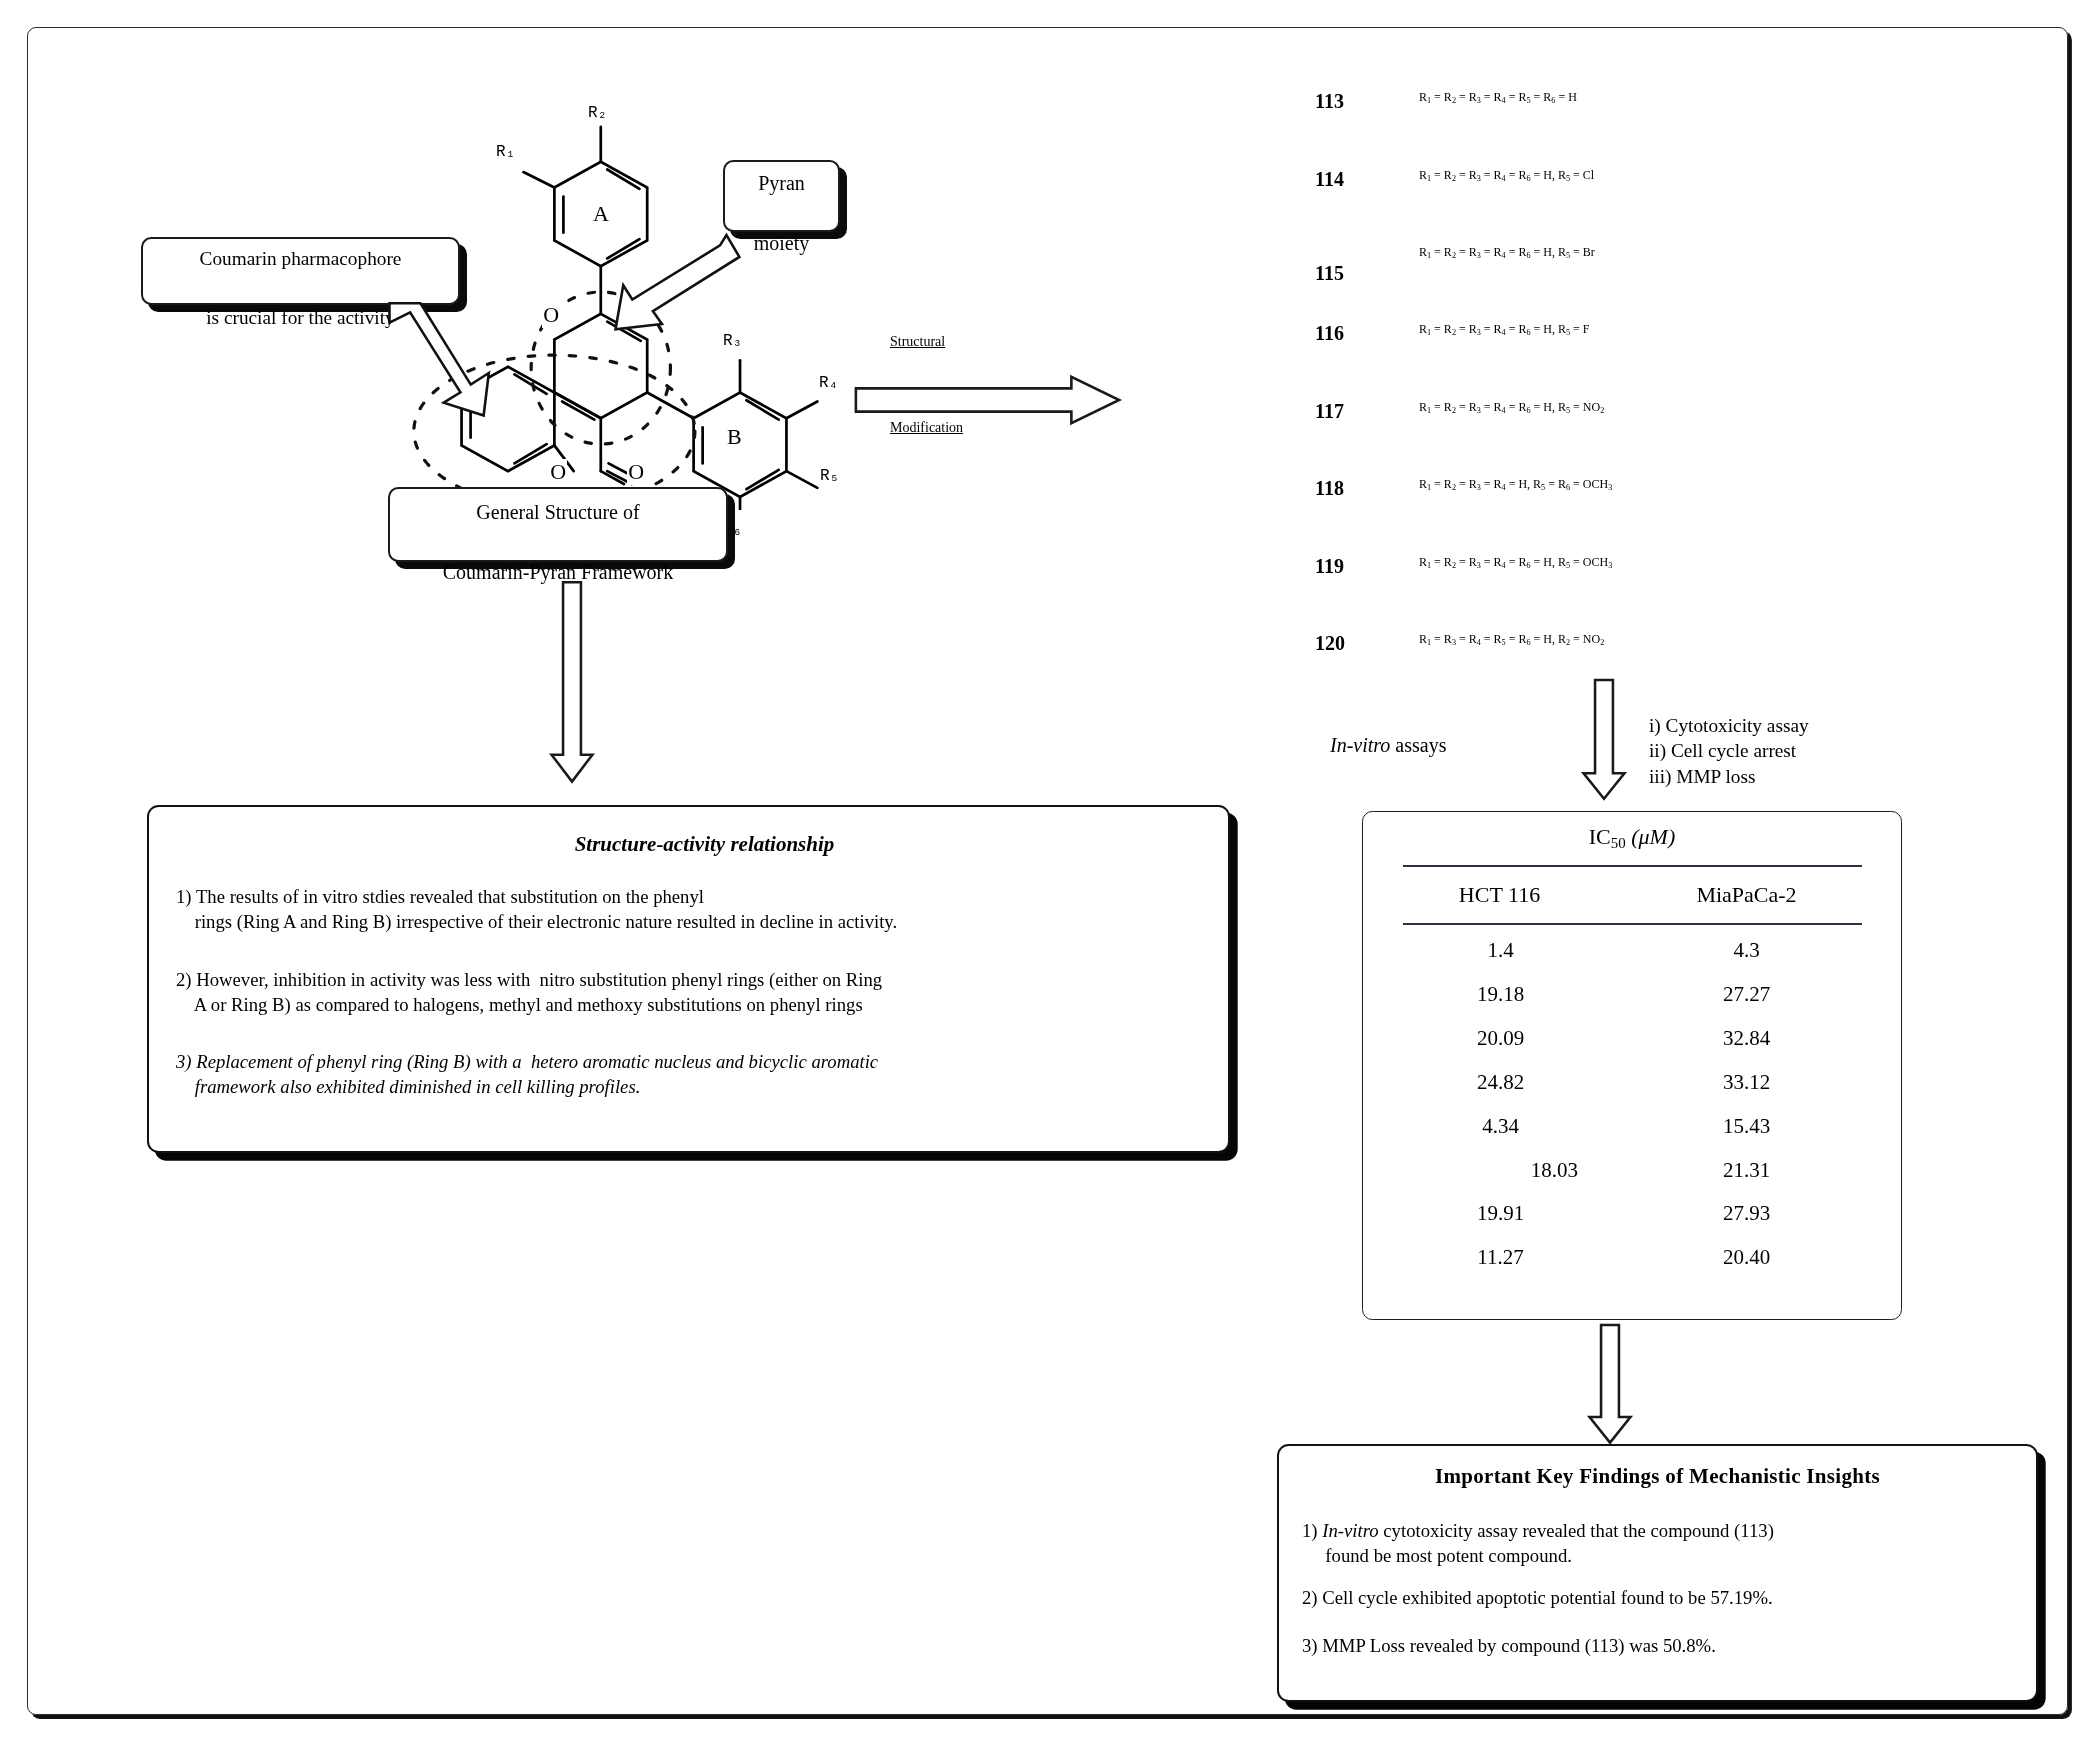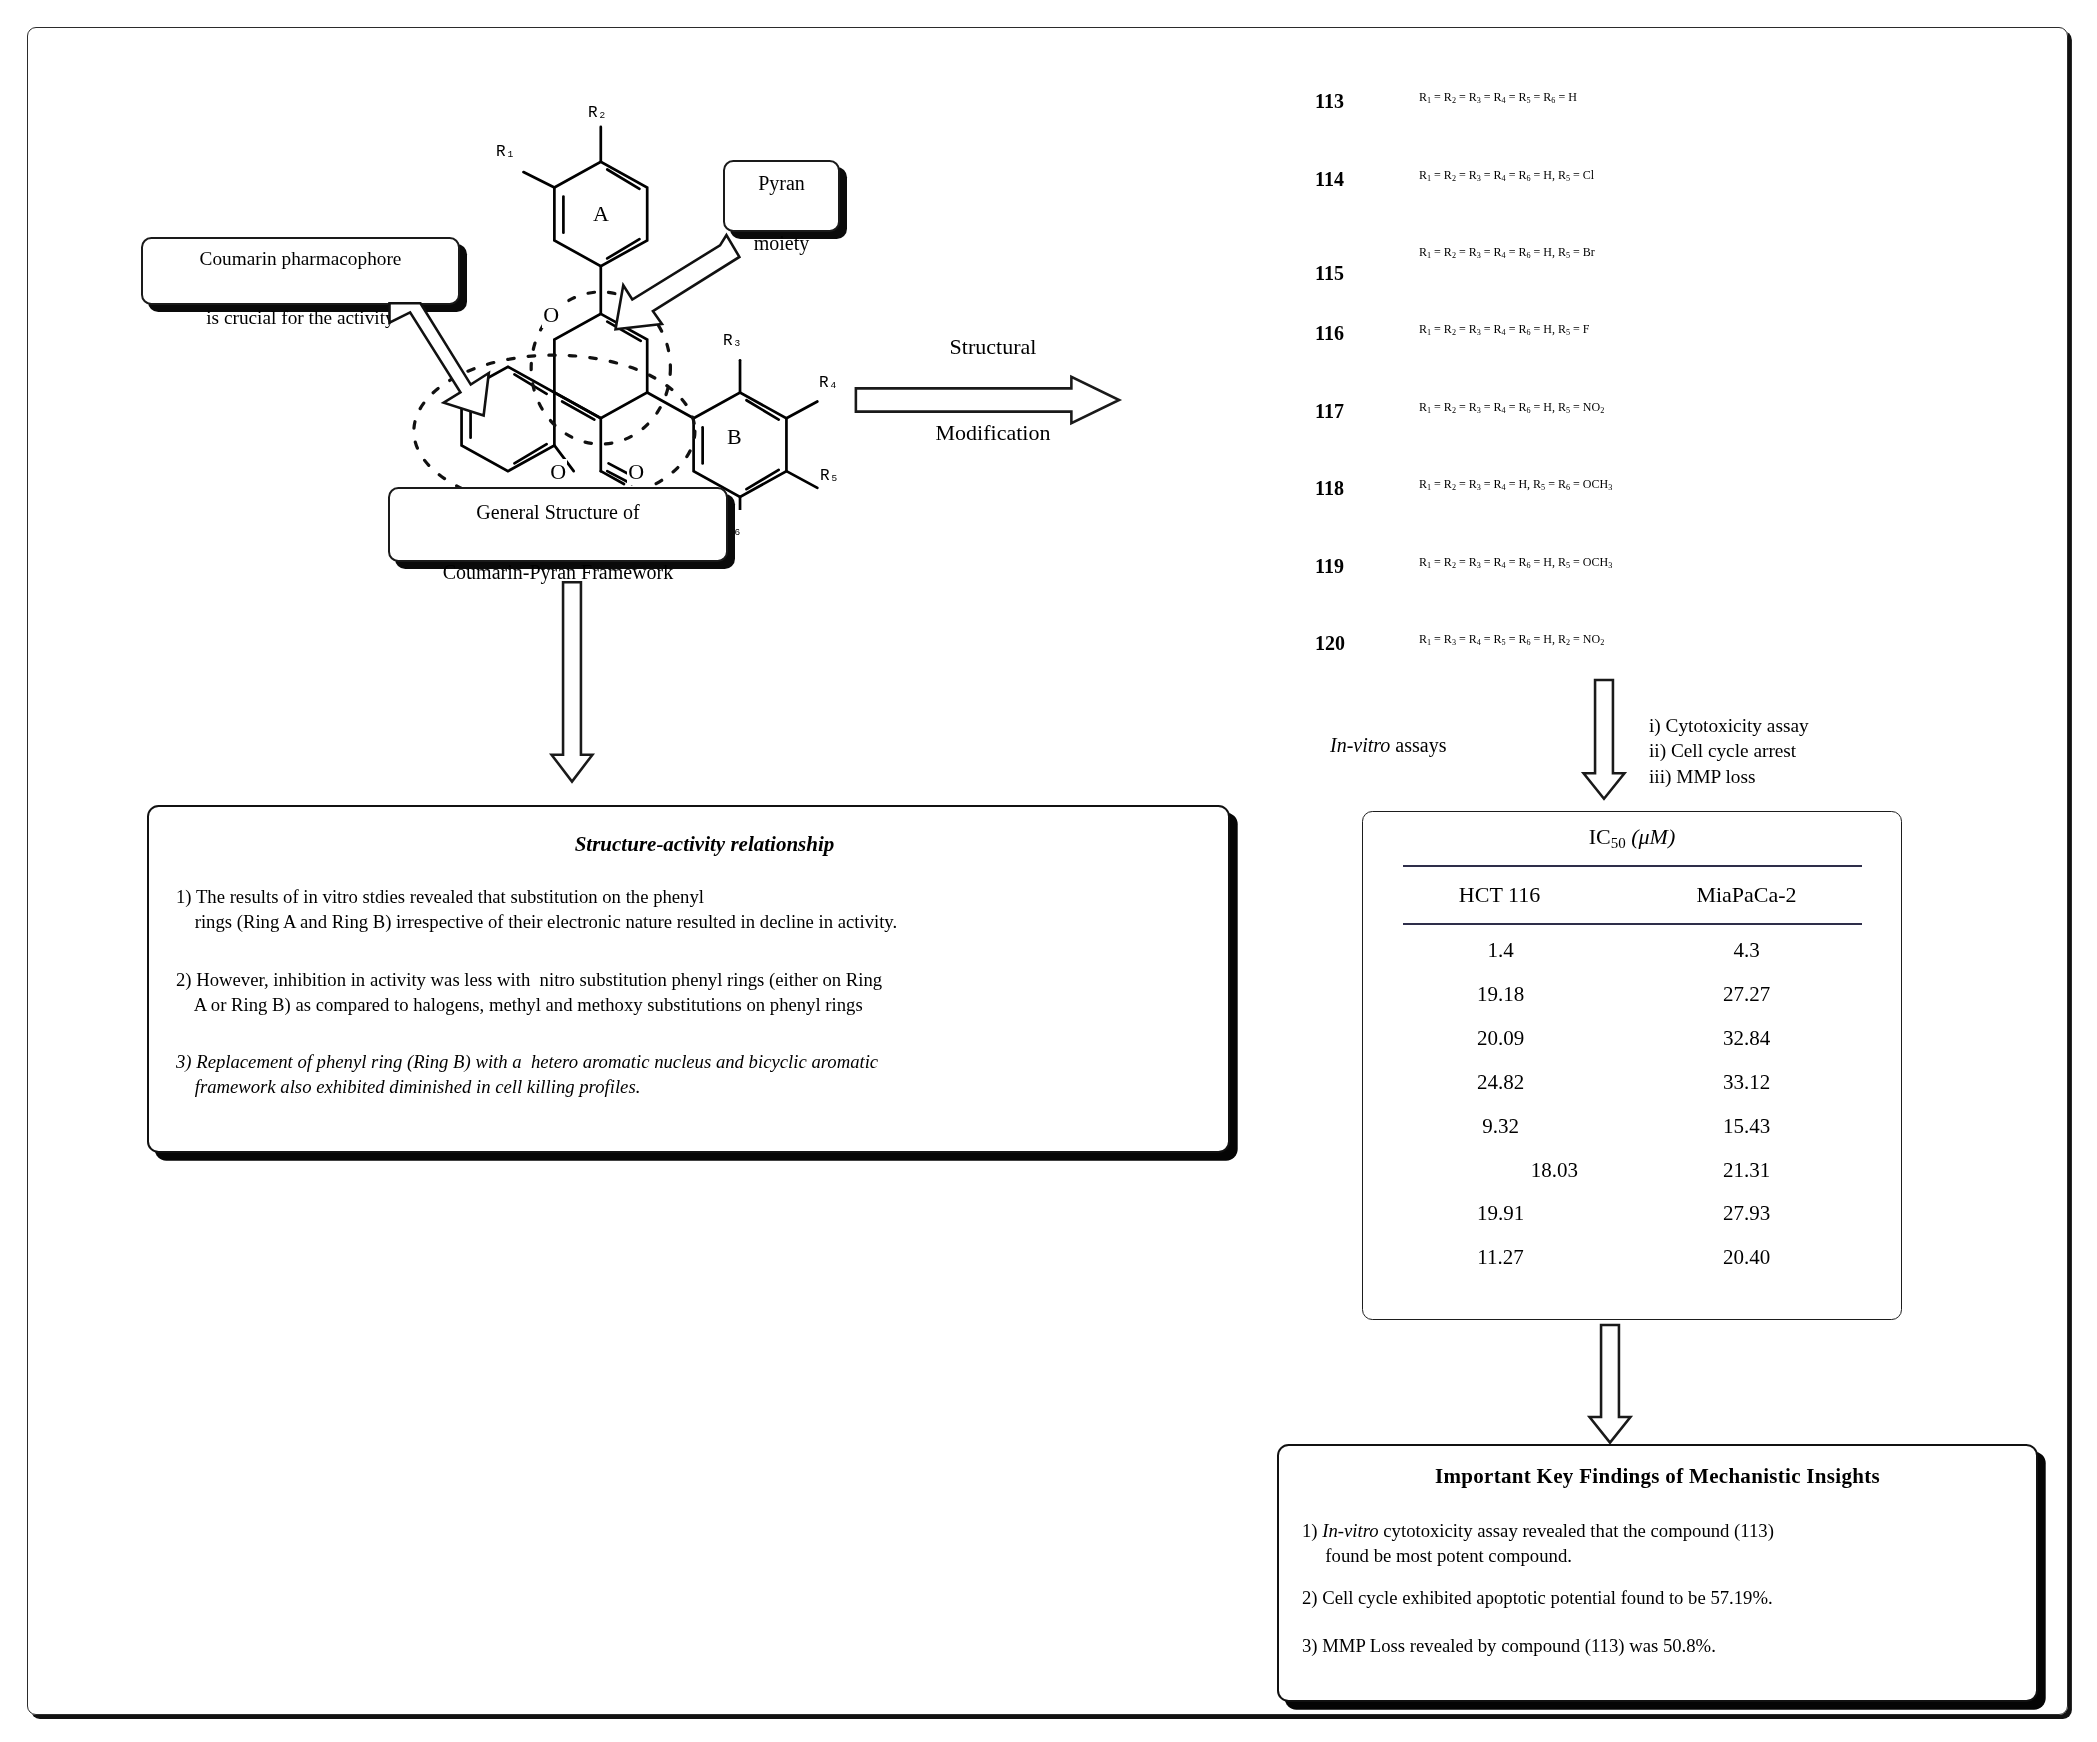--- a/index.html
+++ b/index.html
@@ -127,23 +127,24 @@
   }
   .atom-O {
     position: absolute;
     font-size: 22px;
     background: #fff;
     padding: 0 1.3px;
   }
 
   .mod-label {
     position: absolute;
-    font-size: 22px;
-    text-align: center;
+    font-size: 14px;
+    text-align: left;
     white-space: nowrap;
+    text-decoration: underline;
   }
   .assay-label {
     position: absolute;
     font-size: 20px;
     white-space: nowrap;
   }
   .assay-list {
     position: absolute;
     font-size: 19.3px;
     line-height: 1.32;
@@ -290,21 +291,21 @@
   <div class="ic-rule" style="left:40px; top:111px; width:459px;"></div>
   <div id="ic50-rows">
       <div class="ic-val" style="left: 70px; top: 126px;">1.4</div>
       <div class="ic-val" style="left: 316px; top: 126px;">4.3</div>
       <div class="ic-val" style="left: 70px; top: 170px;">19.18</div>
       <div class="ic-val" style="left: 316px; top: 170px;">27.27</div>
       <div class="ic-val" style="left: 70px; top: 214px;">20.09</div>
       <div class="ic-val" style="left: 316px; top: 214px;">32.84</div>
       <div class="ic-val" style="left: 70px; top: 258px;">24.82</div>
       <div class="ic-val" style="left: 316px; top: 258px;">33.12</div>
-      <div class="ic-val" style="left: 70px; top: 302px;">9.32</div>
+      <div class="ic-val" style="left: 70px; top: 302px;">4.34</div>
       <div class="ic-val" style="left: 316px; top: 302px;">15.43</div>
       <div class="ic-val" style="left: 80px; top: 346px; text-align: right;">18.03</div>
       <div class="ic-val" style="left: 316px; top: 346px;">21.31</div>
       <div class="ic-val" style="left: 70px; top: 389px;">19.91</div>
       <div class="ic-val" style="left: 316px; top: 389px;">27.93</div>
       <div class="ic-val" style="left: 70px; top: 433px;">11.27</div>
       <div class="ic-val" style="left: 316px; top: 433px;">20.40</div>
     </div>
 </div>
 

